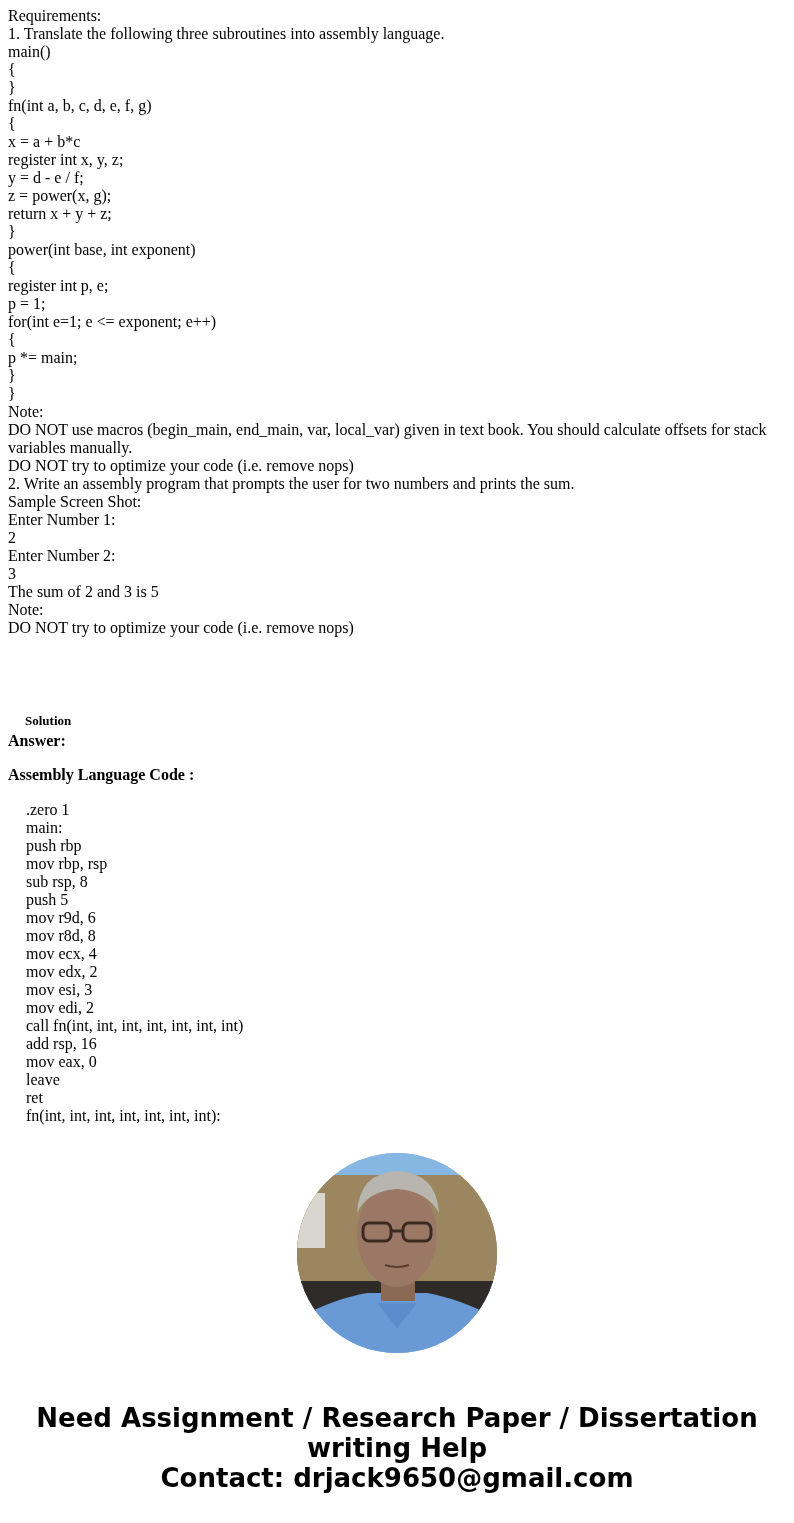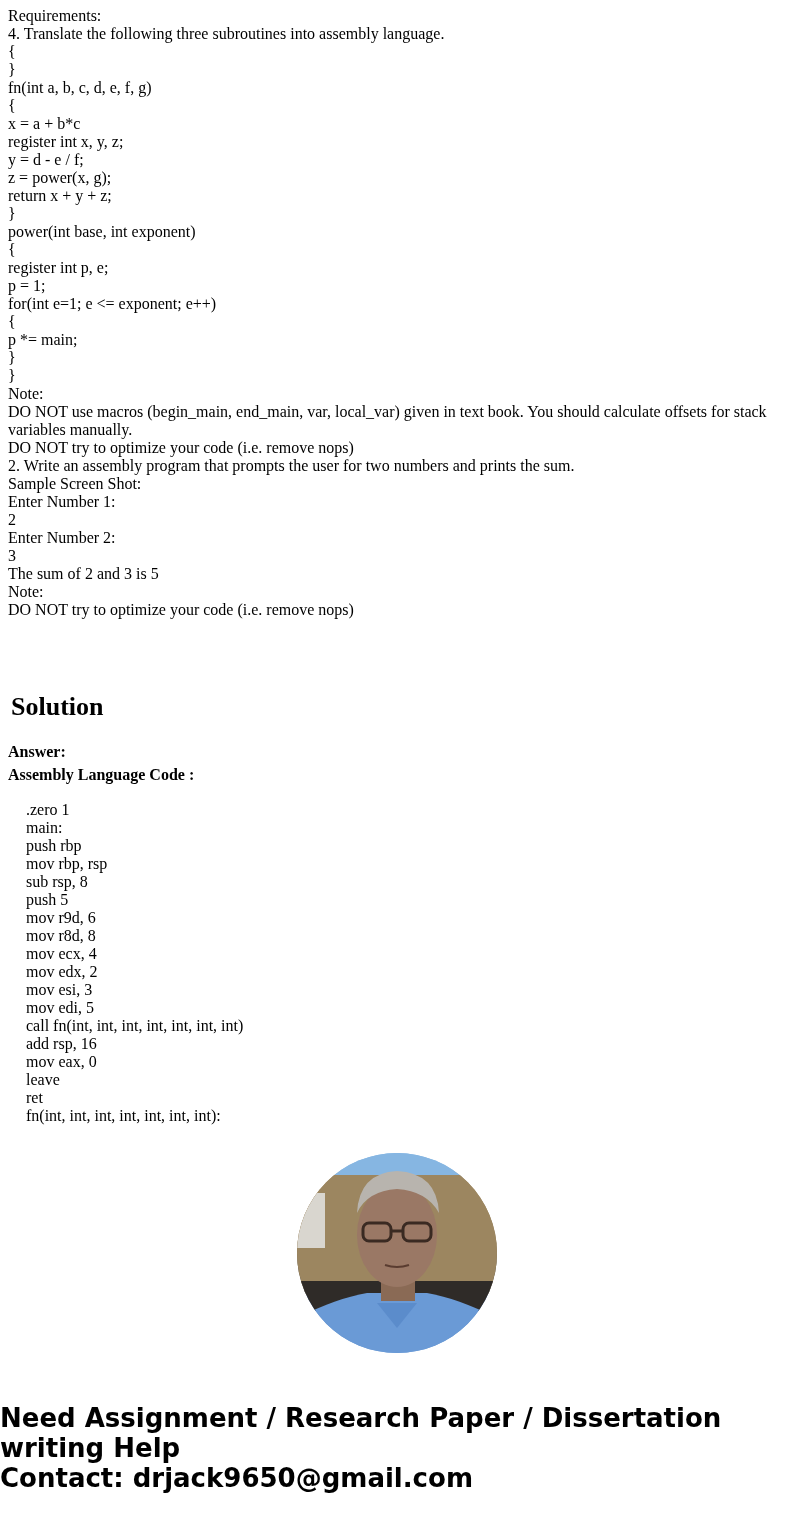--- a/index.html
+++ b/index.html
@@ -3,42 +3,43 @@
 <meta charset="utf-8">
 <style>
   html, body { margin: 0; padding: 0; background: #ffffff; }
   body {
     width: 794px; height: 1523px; position: relative; overflow: hidden;
     font-family: "Liberation Serif", serif; font-size: 16px; color: #000;
   }
   .content { position: absolute; left: 8px; top: 7px; width: 778px; }
   .line { line-height: 18px; margin: 0; white-space: pre-wrap; font-family: Liberation Serif, serif; }
   h3.sol {
-    font-family: "Liberation Serif", serif; font-size: 26px; font-weight: bold;
-    margin: 3px; position: absolute; left: 8px; top: 693px; line-height: 22px;
+    font-family: "Liberation Serif", serif; font-size: 13px; font-weight: bold;
+    margin: 17px; position: absolute; left: 8px; top: 693px; line-height: 22px;
   }
   .bold { font-weight: bold; position: absolute; left: 8px; line-height: 18px; }
   .code { position: absolute; left: 26px; top: 801px; }
   .avatar {
     position: absolute; left: 297px; top: 1153px; width: 200px; height: 200px;
     border-radius: 50%; overflow: hidden;
     background: linear-gradient(180deg, #7fb4e6 0%, #8fb8e0 8%, #a08a62 14%, #8a7450 45%, #3a3530 62%, #4a78b8 72%, #6d9fd8 100%);
   }
   .promo {
-    position: absolute; left: 0; top: 1403px; width: 794px; text-align: left;
+    position: absolute; left: 0; top: 1403px; width: 794px; text-align: center;
     font-family: "DejaVu Sans", sans-serif; font-weight: bold; font-size: 26px;
     line-height: 30px; color: #000;
   }
 </style>
 </head>
 <body>
 
 <div class="content">
   <p class="line">Requirements:</p>
-  <p class="line">4. Translate the following three subroutines into assembly language.</p>
+  <p class="line">1. Translate the following three subroutines into assembly language.</p>
+  <p class="line">main()</p>
   <p class="line">{</p>
   <p class="line">}</p>
   <p class="line">fn(int a, b, c, d, e, f, g)</p>
   <p class="line">{</p>
   <p class="line">x = a + b*c</p>
   <p class="line">register int x, y, z;</p>
   <p class="line">y = d - e / f;</p>
   <p class="line">z = power(x, g);</p>
   <p class="line">return x + y + z;</p>
   <p class="line">}</p>
@@ -59,36 +60,36 @@
   <p class="line">Enter Number 1:</p>
   <p class="line">2</p>
   <p class="line">Enter Number 2:</p>
   <p class="line">3</p>
   <p class="line">The sum of 2 and 3 is 5</p>
   <p class="line">Note:</p>
   <p class="line">DO NOT try to optimize your code (i.e. remove nops)</p>
 </div>
 
 <h3 class="sol">Solution</h3>
-<div class="bold" style="top:732px;margin-top:11px;">Answer:</div>
+<div class="bold" style="top:732px;">Answer:</div>
 <div class="bold" style="top:766px;">Assembly Language Code :</div>
 
 <div class="code">
   <p class="line">.zero 1</p>
   <p class="line">main:</p>
   <p class="line">push rbp</p>
   <p class="line">mov rbp, rsp</p>
   <p class="line">sub rsp, 8</p>
   <p class="line">push 5</p>
   <p class="line">mov r9d, 6</p>
   <p class="line">mov r8d, 8</p>
   <p class="line">mov ecx, 4</p>
   <p class="line">mov edx, 2</p>
   <p class="line">mov esi, 3</p>
-  <p class="line">mov edi, 5</p>
+  <p class="line">mov edi, 2</p>
   <p class="line">call fn(int, int, int, int, int, int, int)</p>
   <p class="line">add rsp, 16</p>
   <p class="line">mov eax, 0</p>
   <p class="line">leave</p>
   <p class="line">ret</p>
   <p class="line">fn(int, int, int, int, int, int, int):</p>
 </div>
 
 <div class="avatar">
   <svg width="200" height="200" viewBox="0 0 200 200">

